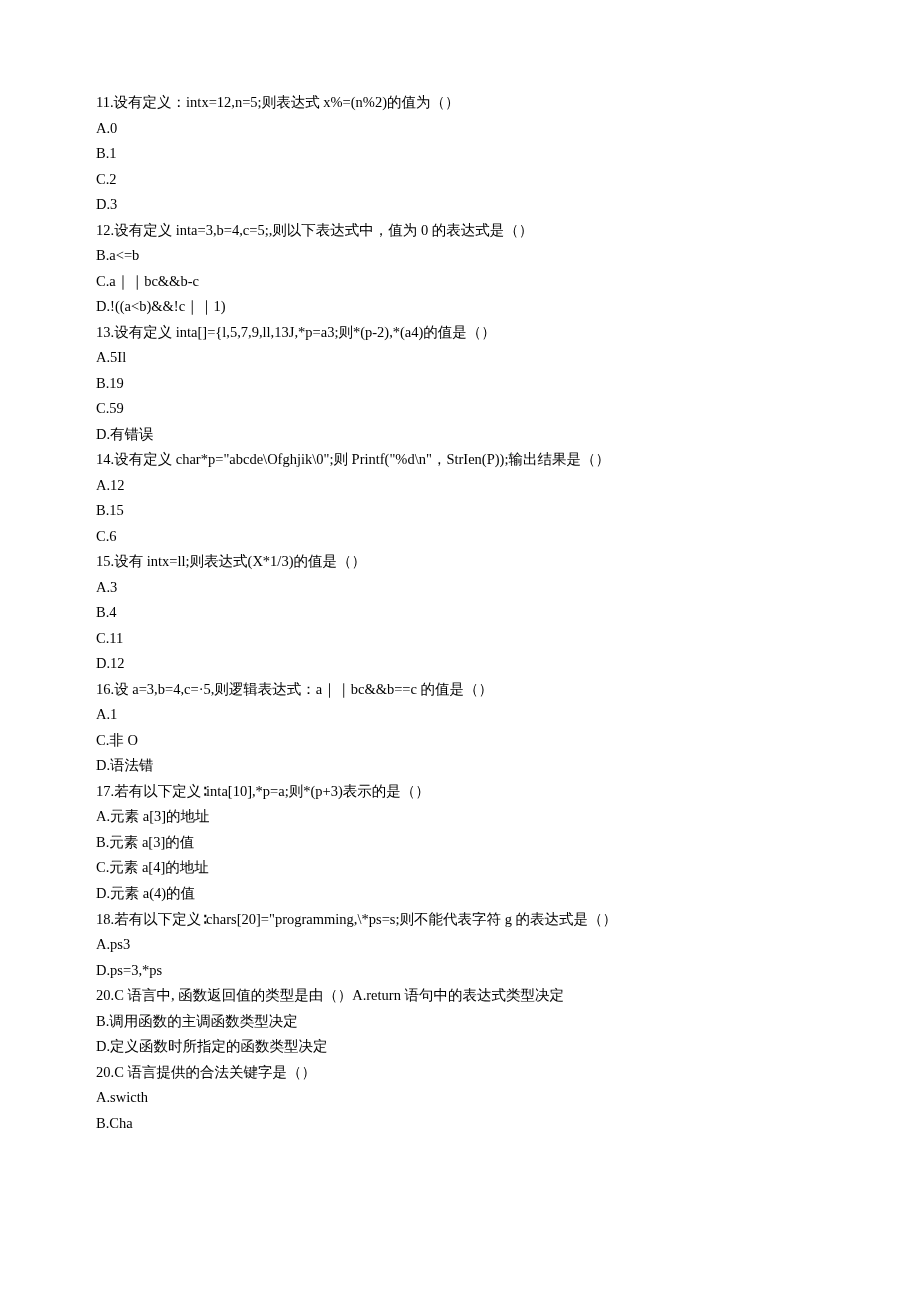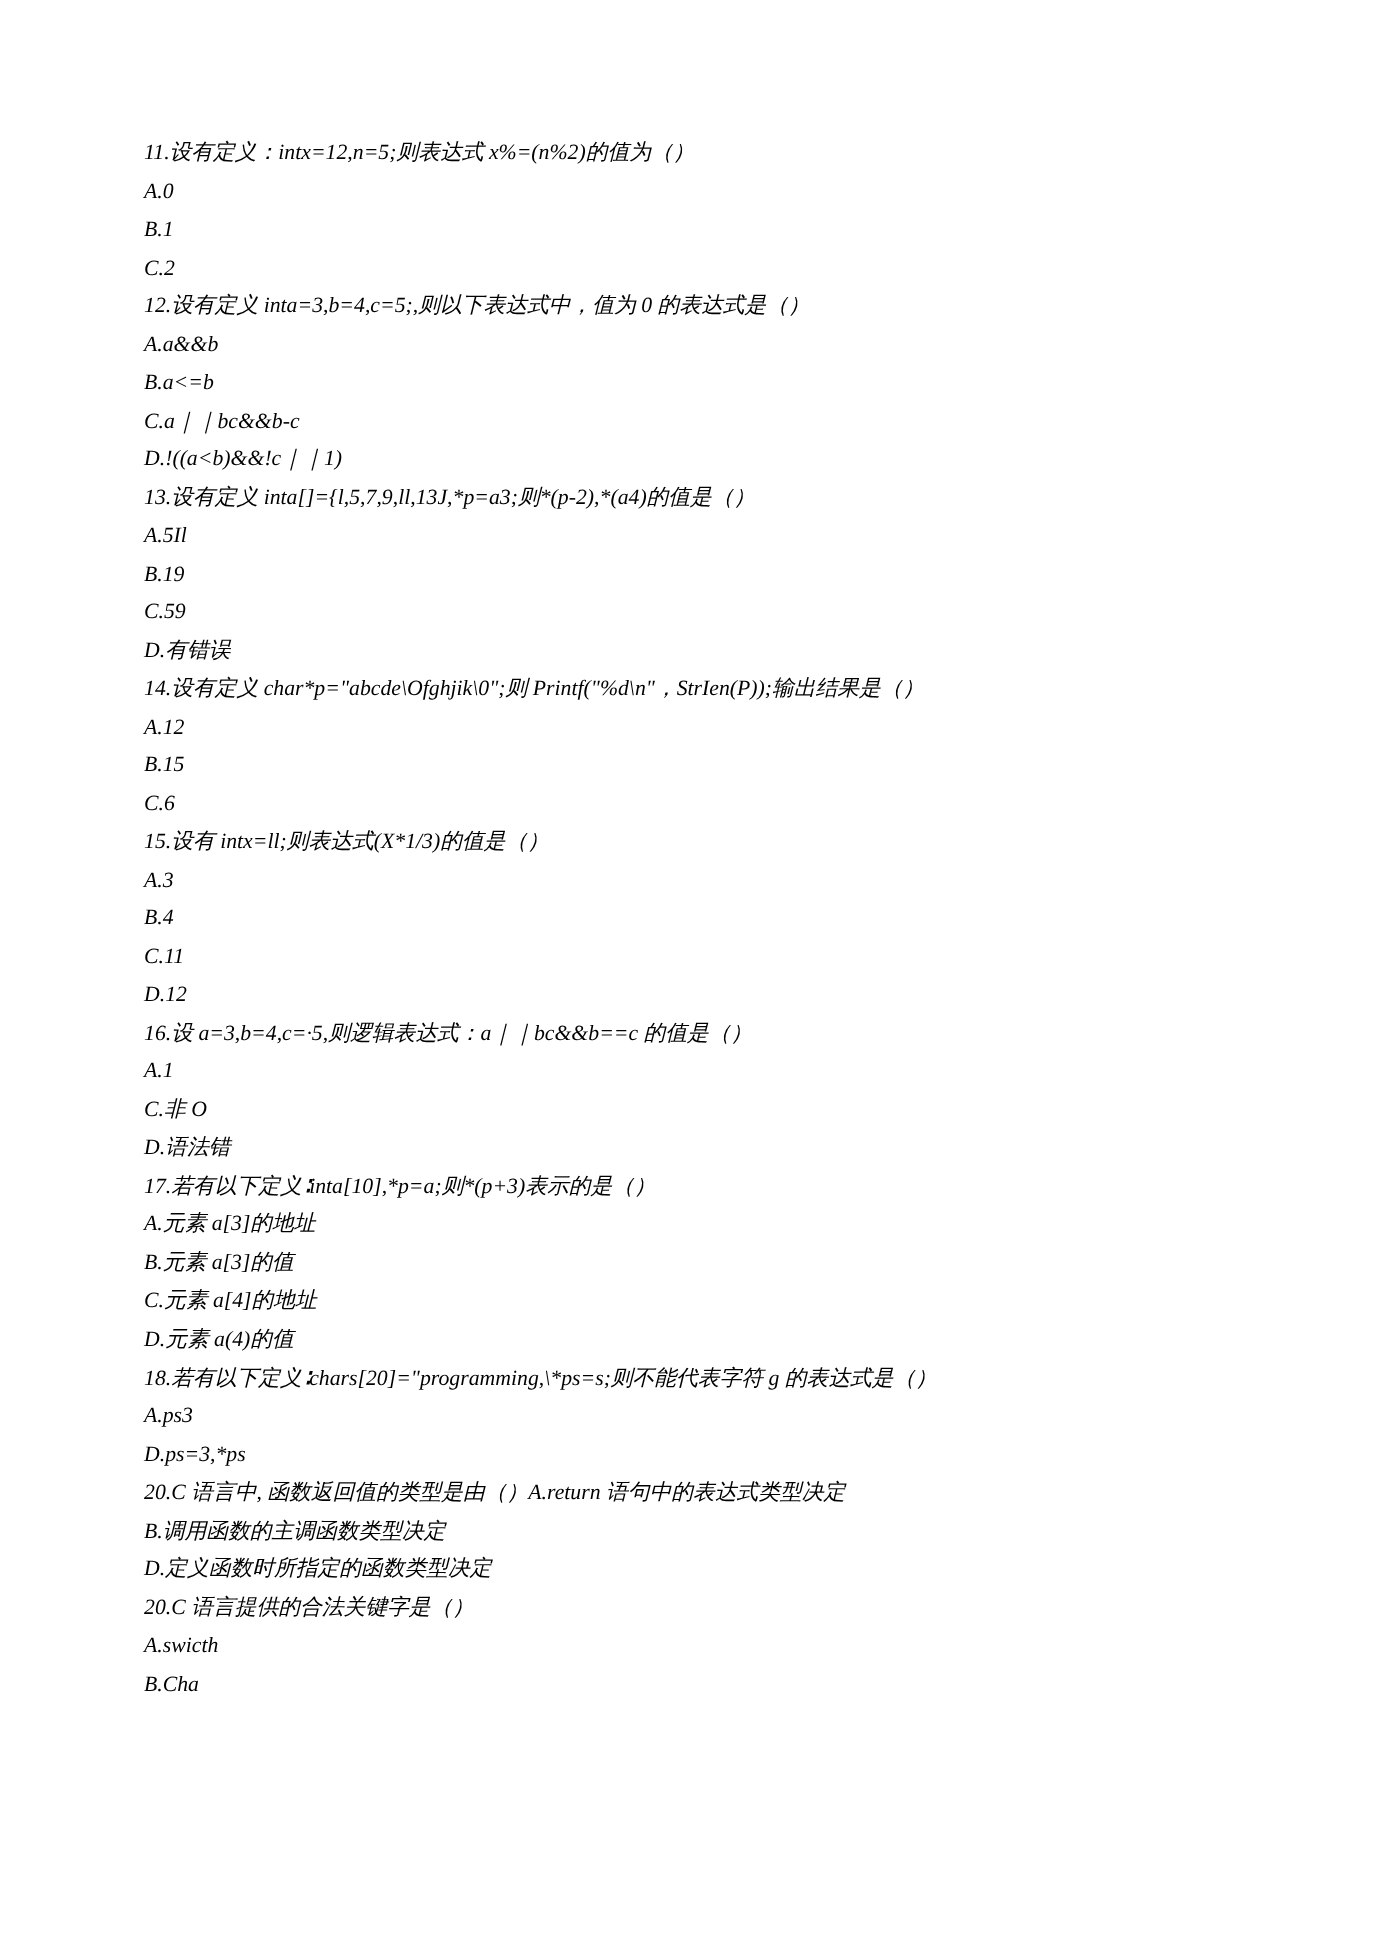--- a/index.html
+++ b/index.html
@@ -5,32 +5,32 @@
     * { margin: 0; padding: 0; box-sizing: border-box; }
     body {
       font-family: "SimSun", "Times New Roman", serif;
       font-size: 14.5px;
       line-height: 1.76;
       color: #000;
       background: #fff;
       padding: 90px 96px 40px 96px;
       width: 920px;
     }
-    .line { display: block; font-style: italic; }
+    .line { display: block; }
   </style>
 </head>
 <body>
 
 <div id="content">
     <span class="line">11.设有定义：intx=12,n=5;则表达式 x%=(n%2)的值为（）</span>
     <span class="line">A.0</span>
     <span class="line">B.1</span>
     <span class="line">C.2</span>
+    <span class="line">D.3</span>
     <span class="line">12.设有定义 inta=3,b=4,c=5;,则以下表达式中，值为 0 的表达式是（）</span>
-    <span class="line">A.a&amp;&amp;b</span>
     <span class="line">B.a&lt;=b</span>
     <span class="line">C.a｜｜bc&amp;&amp;b-c</span>
     <span class="line">D.!((a&lt;b)&amp;&amp;!c｜｜1)</span>
     <span class="line">13.设有定义 inta[]={l,5,7,9,ll,13J,*p=a3;则*(p-2),*(a4)的值是（）</span>
     <span class="line">A.5Il</span>
     <span class="line">B.19</span>
     <span class="line">C.59</span>
     <span class="line">D.有错误</span>
     <span class="line">14.设有定义 char*p="abcde\Ofghjik\0";则 Printf("%d\n"，StrIen(P));输出结果是（）</span>
     <span class="line">A.12</span>

